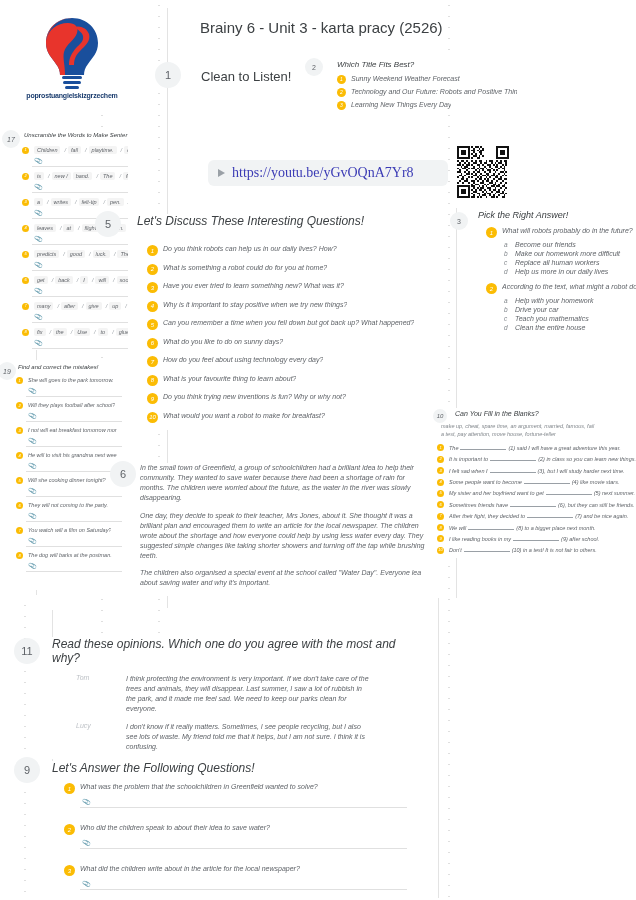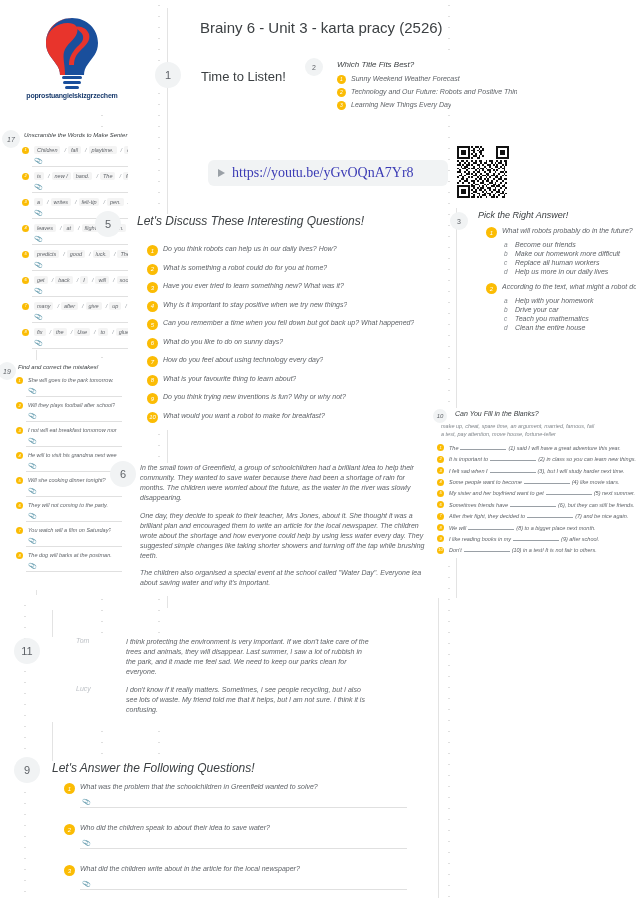--- a/index.html
+++ b/index.html
@@ -89,21 +89,21 @@
       <rect x="25" y="62" width="20" height="3" rx="1.5" fill="#1a4f9c"></rect>
       <rect x="26" y="67" width="18" height="3" rx="1.5" fill="#1a4f9c"></rect>
       <rect x="28" y="72" width="14" height="3" rx="1.5" fill="#1a4f9c"></rect>
     </svg>
     <div class="logo-word">poprostuangielskizgrzechem</div>
   </div>
 
   <div id="doc-title">Brainy 6 - Unit 3 - karta pracy (2526)</div>
 
   <div class="sect-num" style="left:155px;top:62px;">1</div>
-  <div class="sect-title big" style="position:absolute;left:201px;top:69px;">Time to Listen!</div>
+  <div class="sect-title big" style="position:absolute;left:201px;top:69px;">Clean to Listen!</div>
 
   <div class="sect-num sm" style="left:305px;top:58px;">2</div>
   <div class="panel" style="left:337px;top:60px;width:180px;">
     <div class="sect-title" style="font-size:8px;margin-bottom:6px;">Which Title Fits Best?</div>
     <div class="q-row">
       <span class="bullet">1</span>
       <span class="q-text">Sunny Weekend Weather Forecast</span>
     </div>
     <div class="q-row">
       <span class="bullet">2</span>
@@ -666,20 +666,21 @@
 
   <div class="panel" style="left:424px;top:592px;width:212px;overflow:hidden;">
     
     
     
     
   </div>
 
   <div class="sect-num" style="left:14px;top:638px;">11</div>
   <div class="panel" style="left:52px;top:637px;width:355px;">
+    <div class="sect-title" style="margin-bottom:9px;">Read these opinions. Which one do you agree with the most and why?</div>
     <div class="op-row" style="margin-left:24px;">
       <div class="speaker">Tom</div>
       <div class="speech" style="width:245px;">I think protecting the environment is very important. If we don't take care of the trees and animals, they will disappear. Last summer, I saw a lot of rubbish in the park, and it made me feel sad. We need to keep our parks clean for everyone.</div>
     </div>
     <div class="op-row" style="margin-left:24px;">
       <div class="speaker">Lucy</div>
       <div class="speech" style="width:245px;">I don't know if it really matters. Sometimes, I see people recycling, but I also see lots of waste. My friend told me that it helps, but I am not sure. I think it is confusing.</div>
     </div>
   </div>
 

